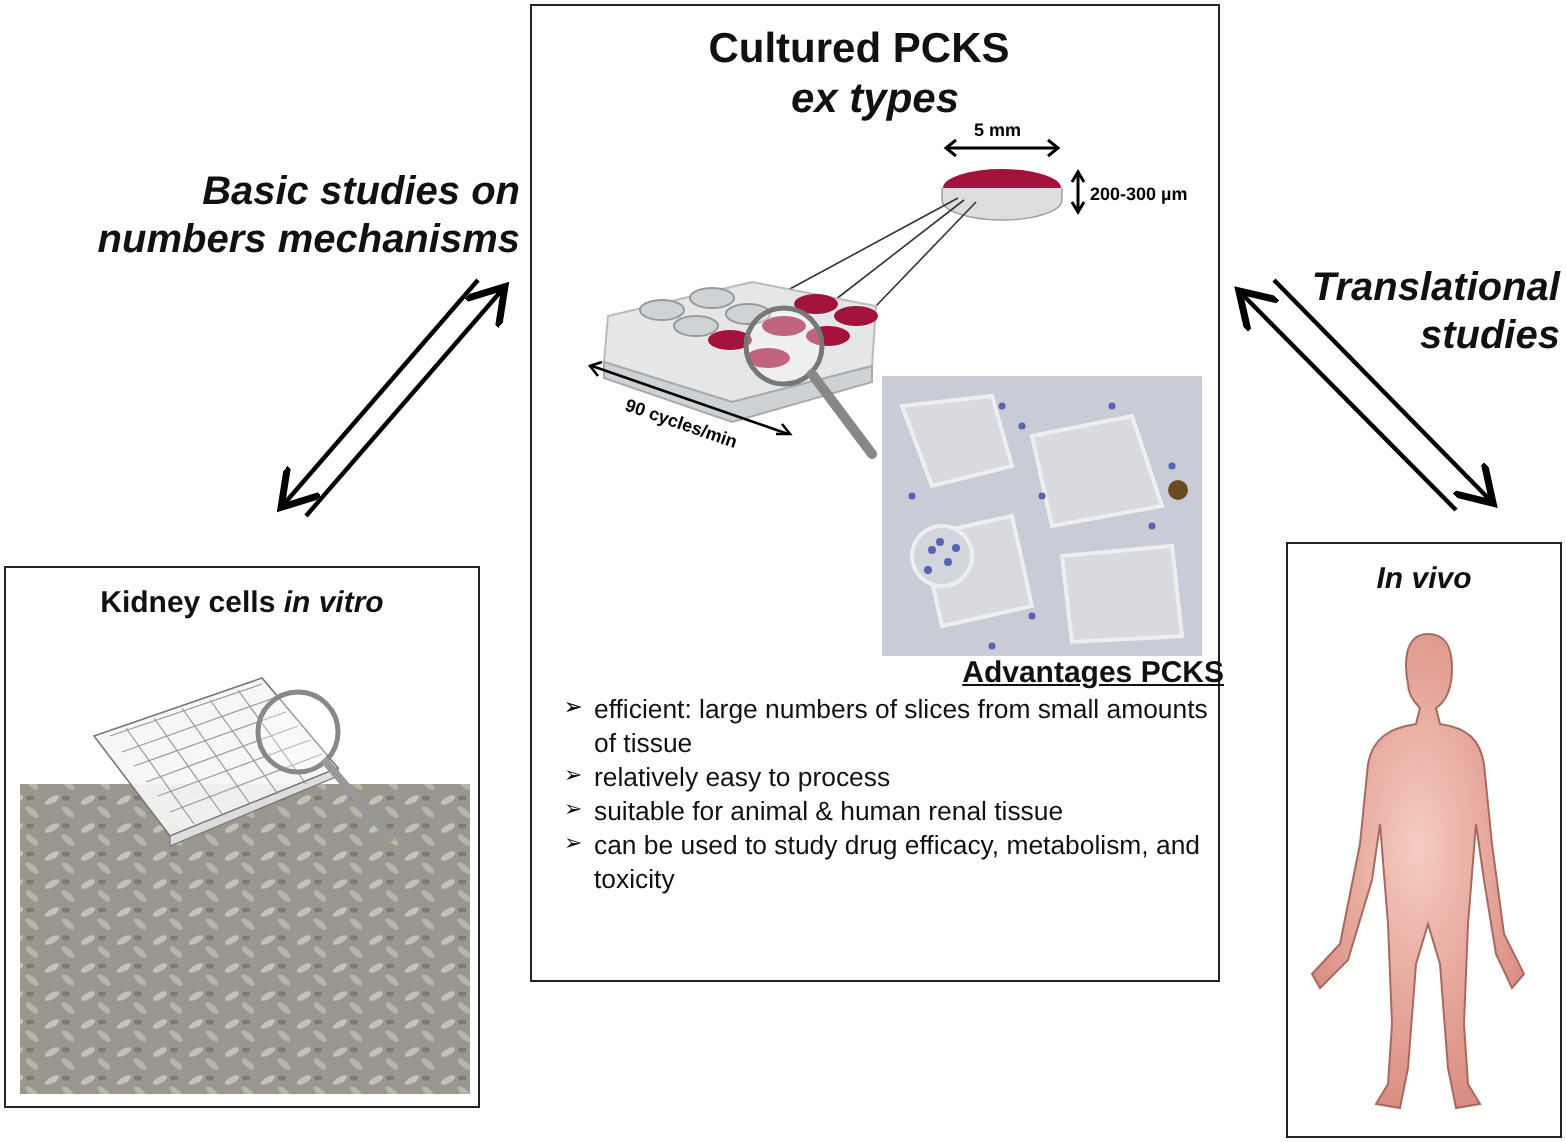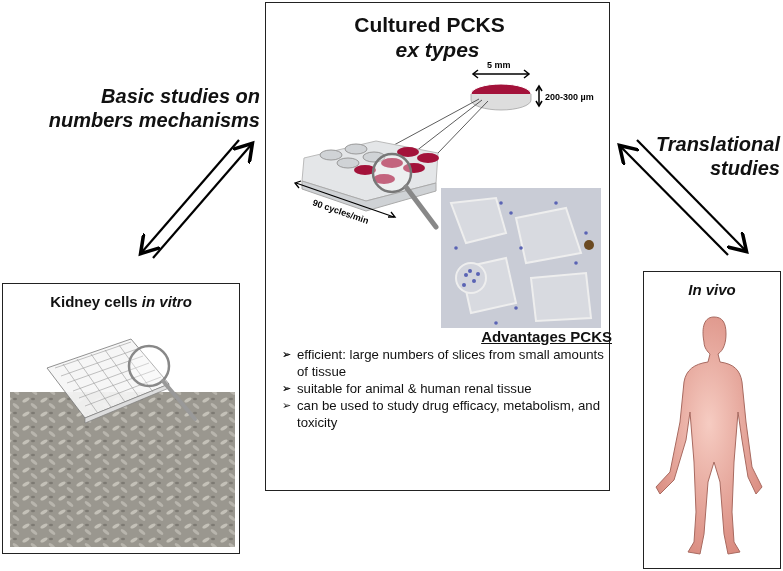--- a/index.html
+++ b/index.html
@@ -122,21 +122,21 @@
         <circle cx="230" cy="320" r="1.8" fill="#5a63b4"></circle>
       <circle cx="323" cy="242" r="5" fill="#6b4a22"></circle>
     </g>
   </svg>
 
   <div class="adv">
     <div class="adv-head">Advantages PCKS</div>
     <ul>
       <li><span class="bullet">➢</span></li>
       <li><span class="bullet">➢</span><span>efficient: large numbers of slices from small amounts of tissue</span></li>
-      <li><span class="bullet">➢</span></li>
+      <li><span class="bullet">➢</span><span>relatively easy to process</span></li>
       <li><span class="bullet">➢</span><span>suitable for animal &amp; human renal tissue</span></li>
       <li><span class="bullet">➢</span><span>can be used to study drug efficacy, metabolism, and toxicity</span></li>
     </ul>
   </div>
 </div>
 
 <div class="box" id="left-box">
   <div class="title" id="left-title">
     <span>Kidney cells </span><i>in vitro</i>
   </div>

